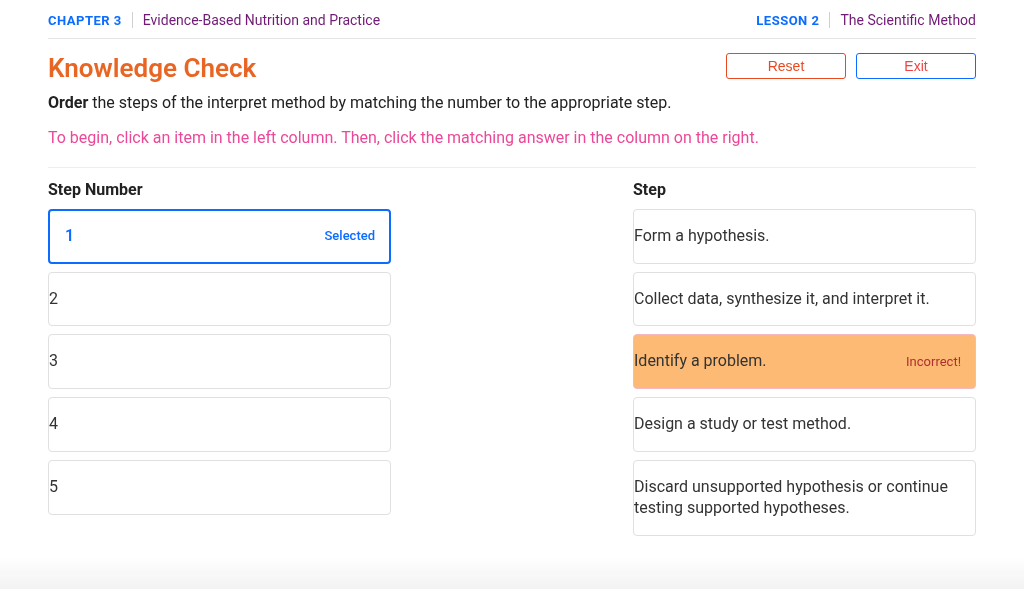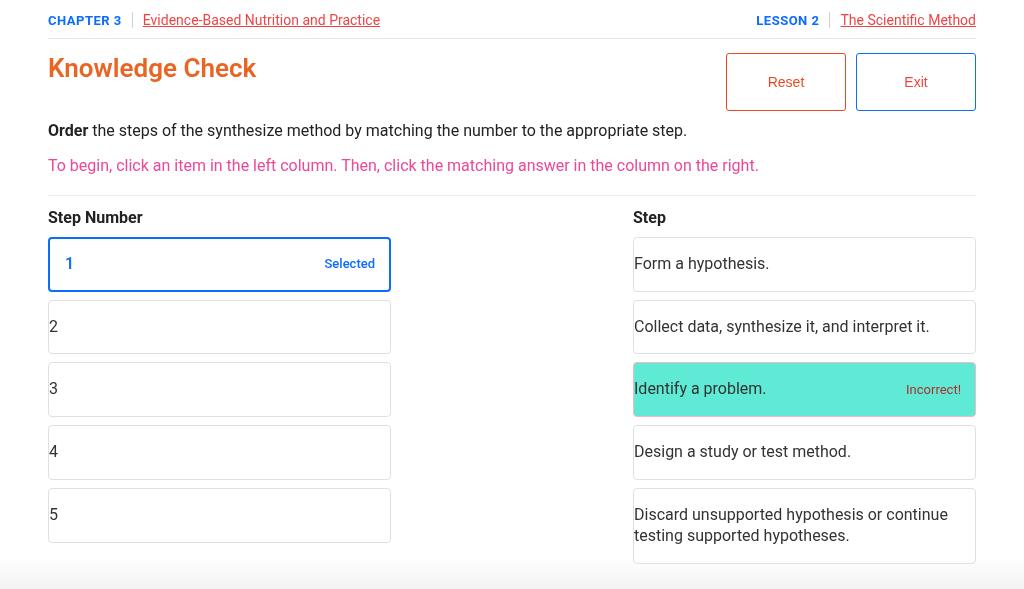--- a/index.html
+++ b/index.html
@@ -39,43 +39,42 @@
       font-weight: 700;
       letter-spacing: 0.5px;
       font-size: 13px;
     }
     .breadcrumb-sep {
       width: 1px;
       height: 16px;
       background: #d0d0d0;
     }
     .breadcrumb-title {
-      color: #ef4444;
+      color: #701a75;
       font-size: 14px;
-      text-decoration: underline;
     }
     .titlebar {
       display: flex;
       justify-content: space-between;
       align-items: flex-start;
       padding-top: 14px;
     }
     .kc-title {
       color: #e86524;
       font-size: 26px;
       font-weight: 600;
     }
     .action-buttons {
       display: flex;
       gap: 10px;
     }
     .btn {
       border: 1px solid;
       background: #fff;
-      padding: 20px 0;
+      padding: 4px 0;
       width: 120px;
       font-size: 14px;
       border-radius: 3px;
       cursor: pointer;
       text-align: center;
     }
     .btn-reset {
       border-color: #e8491f;
       color: #e8491f;
     }
@@ -136,21 +135,21 @@
     .selected-tag {
       position: absolute;
       right: 14px;
       top: 50%;
       transform: translateY(-50%);
       font-size: 13px;
       font-weight: 500;
       color: #0b6cff;
     }
     .choice.incorrect {
-      background: #5eead4;
+      background: #fdba74;
       border-color: #f4b9c0;
     }
     .incorrect-tag {
       position: absolute;
       right: 14px;
       top: 50%;
       transform: translateY(-50%);
       font-size: 13px;
       color: #b03030;
     }
@@ -182,21 +181,21 @@
 
 <div class="titlebar">
   <div class="kc-title">Knowledge Check</div>
   <div class="action-buttons">
     <button class="btn btn-reset">Reset</button>
     <button class="btn btn-exit">Exit</button>
   </div>
 </div>
 
 <p class="instructions">
-  <span class="bold">Order</span><span> the steps of the synthesize method by matching the number to the appropriate step.</span>
+  <span class="bold">Order</span><span> the steps of the interpret method by matching the number to the appropriate step.</span>
 </p>
 
 <p class="instructions-detail">To begin, click an item in the left column. Then, click the matching answer in the column on the right.</p>
 
 <hr class="divider">
 
 <div class="columns">
 
   <div class="col">
     <div class="col-header">Step Number</div>

